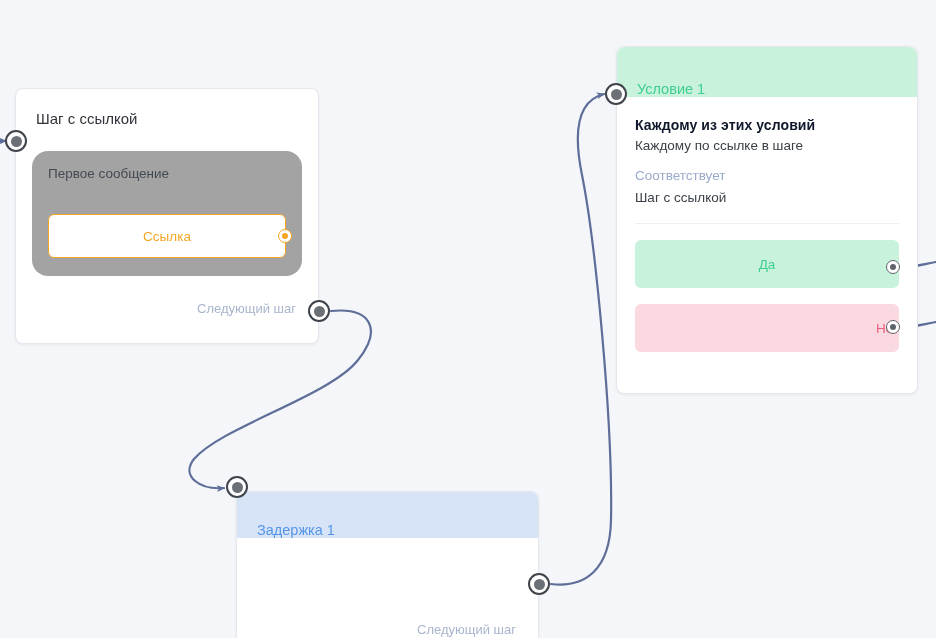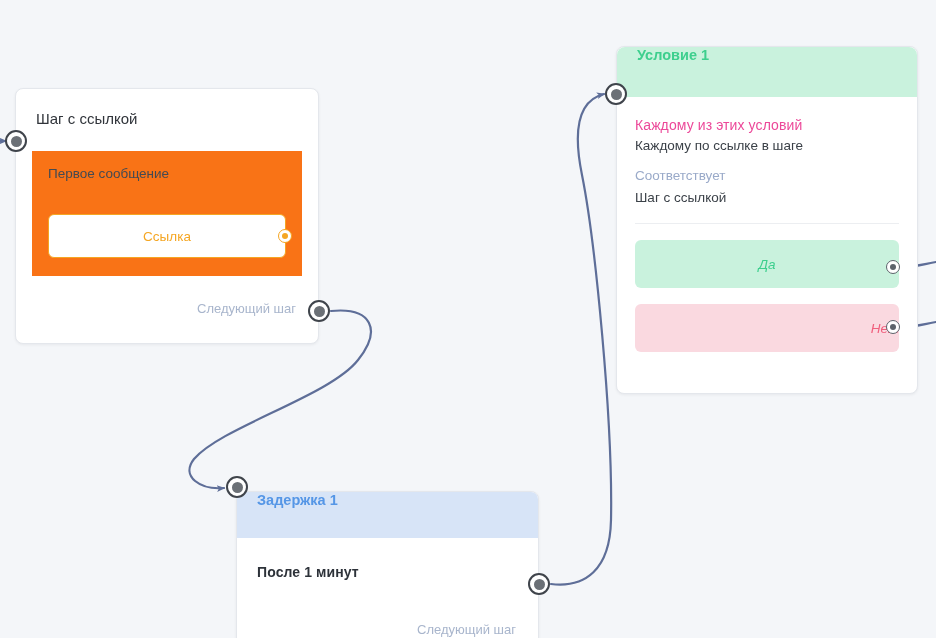--- a/index.html
+++ b/index.html
@@ -47,22 +47,22 @@
     padding: 0;
   }
   .step-title {
     font-size: 15px;
     color: #30343a;
     padding: 20px 20px 0 20px;
     line-height: 20px;
   }
   .msg-block {
     margin: 22px 16px 0 16px;
-    background: #f97316;
-    border-radius: 0;
+    background: #a3a3a3;
+    border-radius: 16px;
     padding: 14px 16px 18px 16px;
   }
   .msg-label {
     font-size: 13.5px;
     color: #444a52;
     line-height: 18px;
   }
   .link-btn {
     position: relative;
     margin-top: 31px;
@@ -92,25 +92,24 @@
     left: 236px;
     top: 443px;
     width: 303px;
     height: 169px;
     overflow: hidden;
     margin-top: 48px;
   }
   .hdr {
     height: 46px;
     display: flex;
-    align-items: flex-start;
+    align-items: flex-end;
     padding: 0 20px;
     font-size: 14.5px;
     box-sizing: border-box;
-    font-weight: bold;
   }
   .hdr-delay {
     background: #d7e4f7;
     color: #5596e6;
   }
   .delay-body {
     padding: 26px 20px 0 20px;
     font-size: 14px;
     color: #2d3239;
     font-weight: bold;
@@ -142,22 +141,22 @@
   .hdr-cond {
     background: #c9f2dd;
     color: #3ecf8e;
     height: 50px;
   }
   .cond-body {
     padding: 18px 18px 0 18px;
   }
   .cond-heading {
     font-size: 14px;
-    font-weight: normal;
-    color: #ec4899;
+    font-weight: bold;
+    color: #0f172a;
     letter-spacing: 0.1px;
     line-height: 20px;
   }
   .cond-line {
     font-size: 13.5px;
     color: #3b4148;
     line-height: 22px;
   }
   .cond-line.muted {
     color: #9aaac9;
@@ -171,21 +170,20 @@
   .branch {
     position: relative;
     height: 48px;
     margin-top: 16px;
     border-radius: 6px;
     display: flex;
     align-items: center;
     justify-content: center;
     font-size: 13.5px;
     cursor: pointer;
-    font-style: italic;
   }
   .branch-yes {
     background: #c9f2dd;
     color: #3ecf8e;
   }
   .branch-no {
     background: #fad9e0;
     color: #f0607e;
     justify-content: flex-end;
   }
@@ -280,21 +278,20 @@
     <div class="step-next">Следующий шаг</div>
   </div>
 
   <div class="dot" style="left:5px; top:130px;"></div>
   <div class="dot" style="left:308px; top:300px;"></div>
 
   <div class="card" id="card-delay">
     <div class="hdr hdr-delay">
       <span>Задержка 1</span>
     </div>
-    <div class="delay-body">После 1 минут</div>
     <div class="delay-next">Следующий шаг</div>
   </div>
 
   <div class="dot" style="left:226px; top:476px;"></div>
   <div class="dot" style="left:528px; top:573px;"></div>
 
   <div class="card" id="card-cond">
     <div class="cond-inner">
       <div class="hdr hdr-cond">
         <span>Условие 1</span>

